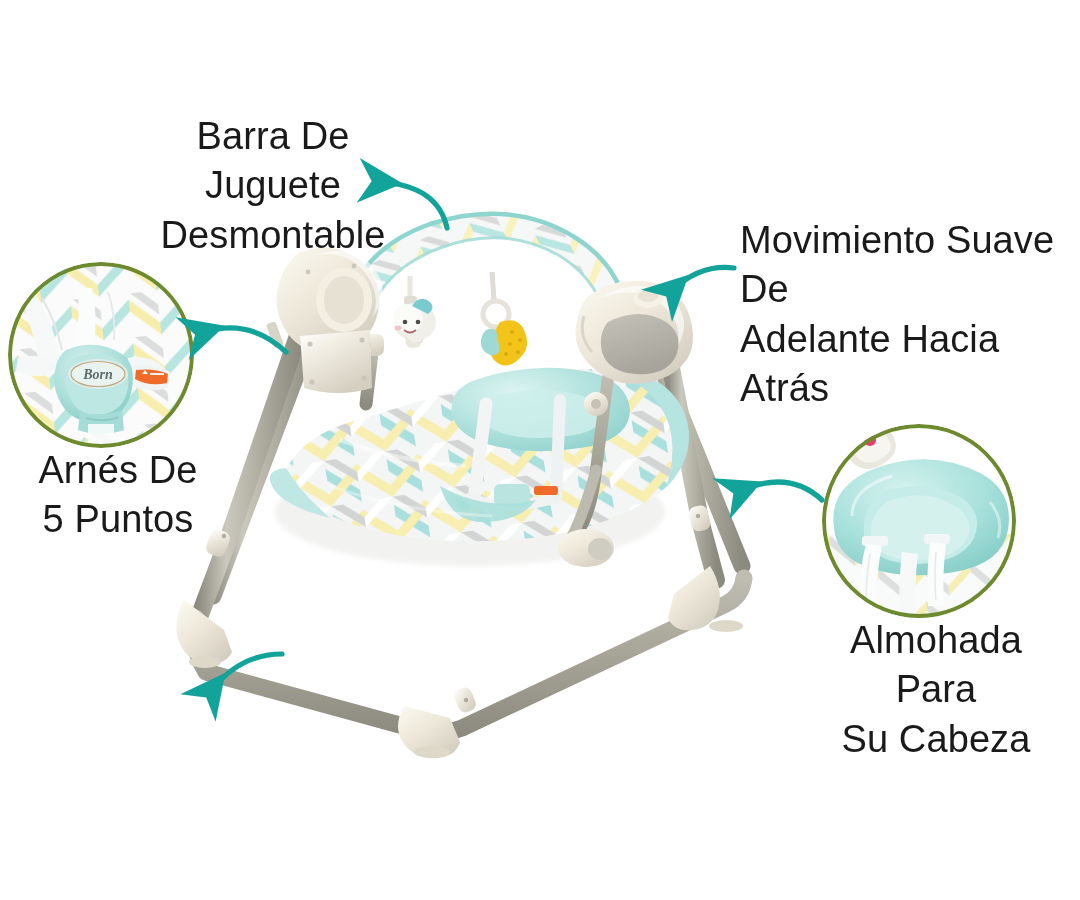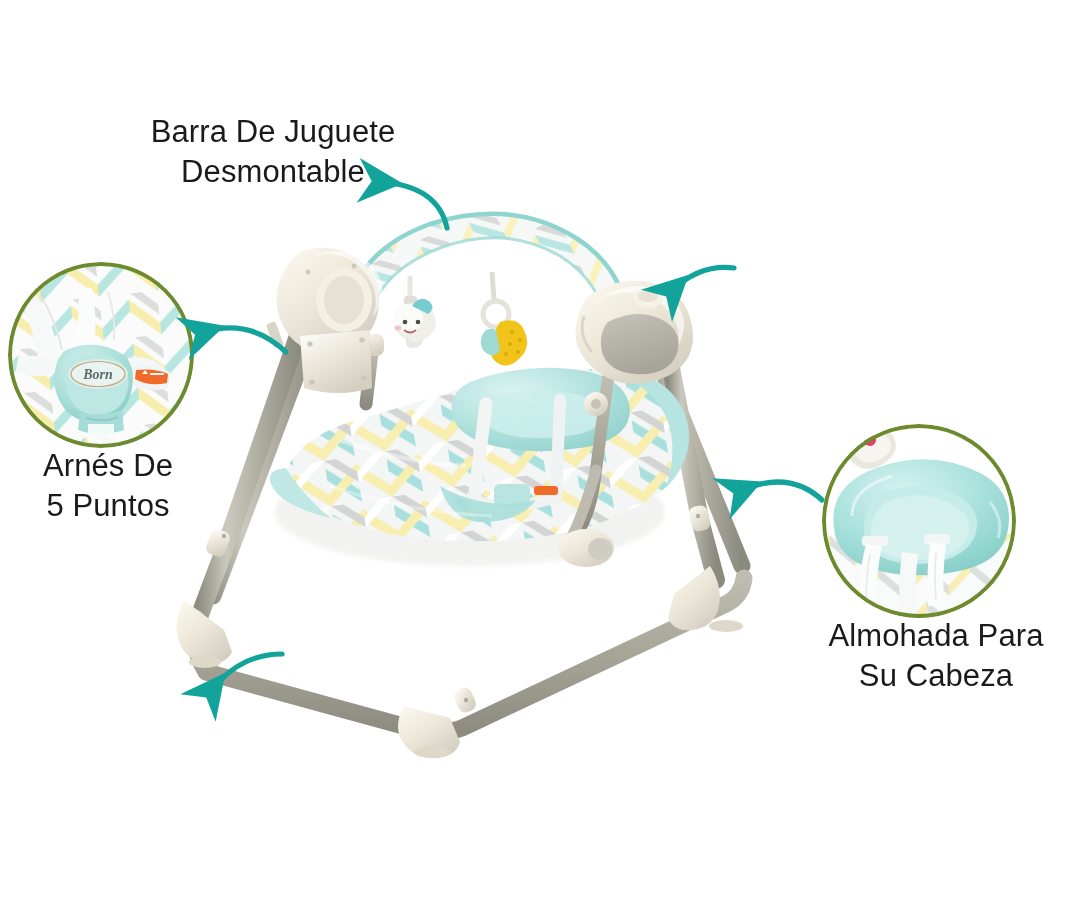--- a/index.html
+++ b/index.html
@@ -5,28 +5,28 @@
 <style>
   html,body{margin:0;padding:0;}
   body{
     width:1080px;height:900px;background:#ffffff;
     font-family:"Liberation Sans","DejaVu Sans",sans-serif;
     overflow:hidden;position:relative;
   }
   #stage{position:relative;width:1080px;height:900px;background:#fff;overflow:hidden;}
 
   
-  .callout{position:absolute;color:#1a1a1a;font-weight:300;font-size:31px;
+  .callout{position:absolute;color:#1a1a1a;font-weight:300;font-size:38px;
            line-height:1.30;letter-spacing:.1px;white-space:pre-line;}
   .callout.c-center{text-align:center;}
   .callout.c-left{text-align:left;}
 
   #lbl-toybar   {left:128px;  top:112px; width:290px; text-align:center;}
   #lbl-motion   {left:740px;  top:216px; width:340px; text-align:left;}
-  #lbl-harness  {left:8px;    top:446px; width:200px; text-align:center;}
+  #lbl-harness  {left:18px;    top:446px; width:200px; text-align:center;}
   #lbl-pillow   {left:806px;  top:600px; width:260px; text-align:center;margin-top:16px;}
   #lbl-fold     {left:98px;   top:698px; width:215px; text-align:center;}
 
   
   .layer{position:absolute;left:0;top:0;width:1080px;height:900px;}
   .layer.ontop{pointer-events:none;}
 
   
   .inset{position:absolute;border-radius:50%;overflow:hidden;
          box-sizing:border-box;}
@@ -378,20 +378,22 @@
     <path d="M286 352 Q250 318 204 332" stroke="#12a39b" stroke-width="5.2" fill="none" stroke-linecap="round" marker-end="url(#ah)"></path>
 
     <path d="M822 500 Q790 470 742 490" stroke="#12a39b" stroke-width="5.2" fill="none" stroke-linecap="round" marker-end="url(#ah)"></path>
 
     <path d="M282 654 Q240 654 212 690" stroke="#12a39b" stroke-width="5.2" fill="none" stroke-linecap="round" marker-end="url(#ah)"></path>
   </svg>
 
   <div class="callout c-center" id="lbl-toybar">Barra De Juguete
 Desmontable</div>
 
+  <div class="callout c-left" id="lbl-motion">Movimiento Suave De
+Adelante Hacia Atrás</div>
 
   <div class="callout c-center" id="lbl-harness">Arnés De
 5 Puntos</div>
 
   <div class="callout c-center" id="lbl-pillow">Almohada Para
 Su Cabeza</div>
 
 
 </div>
 

